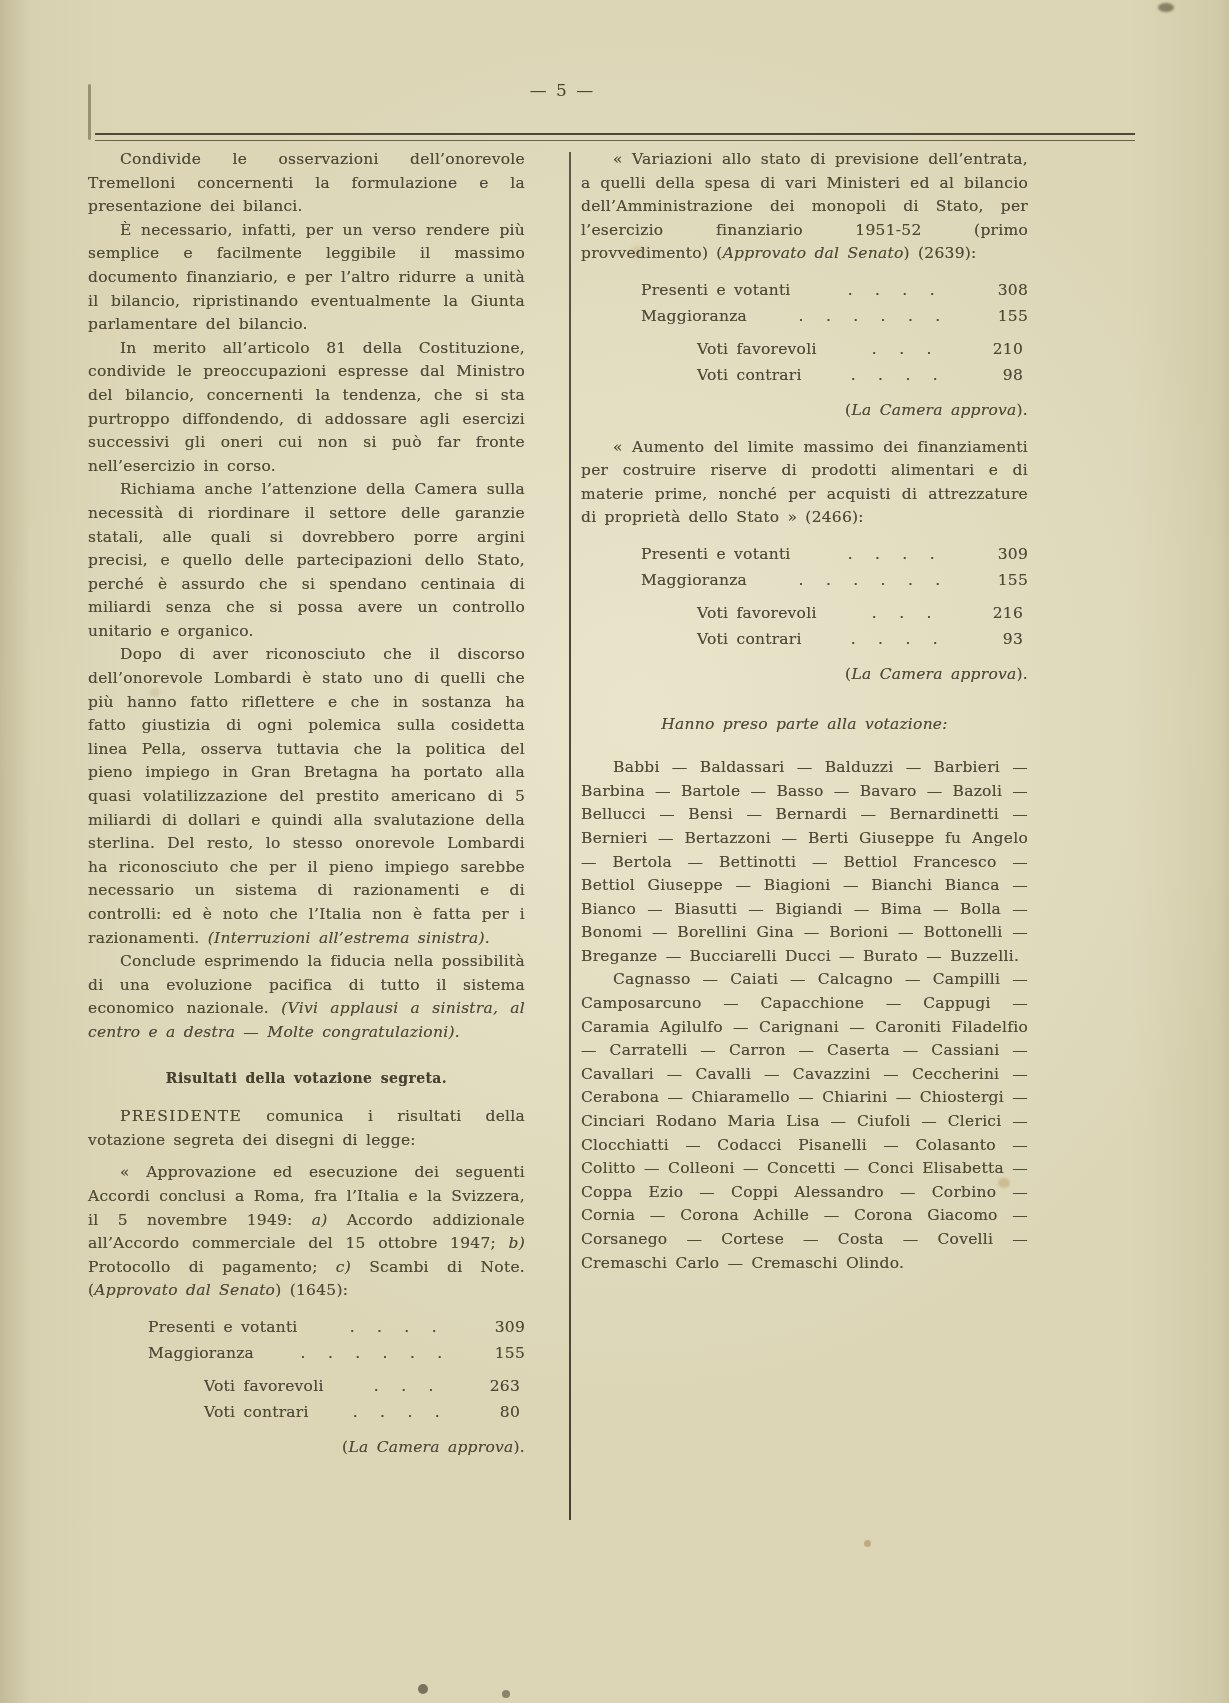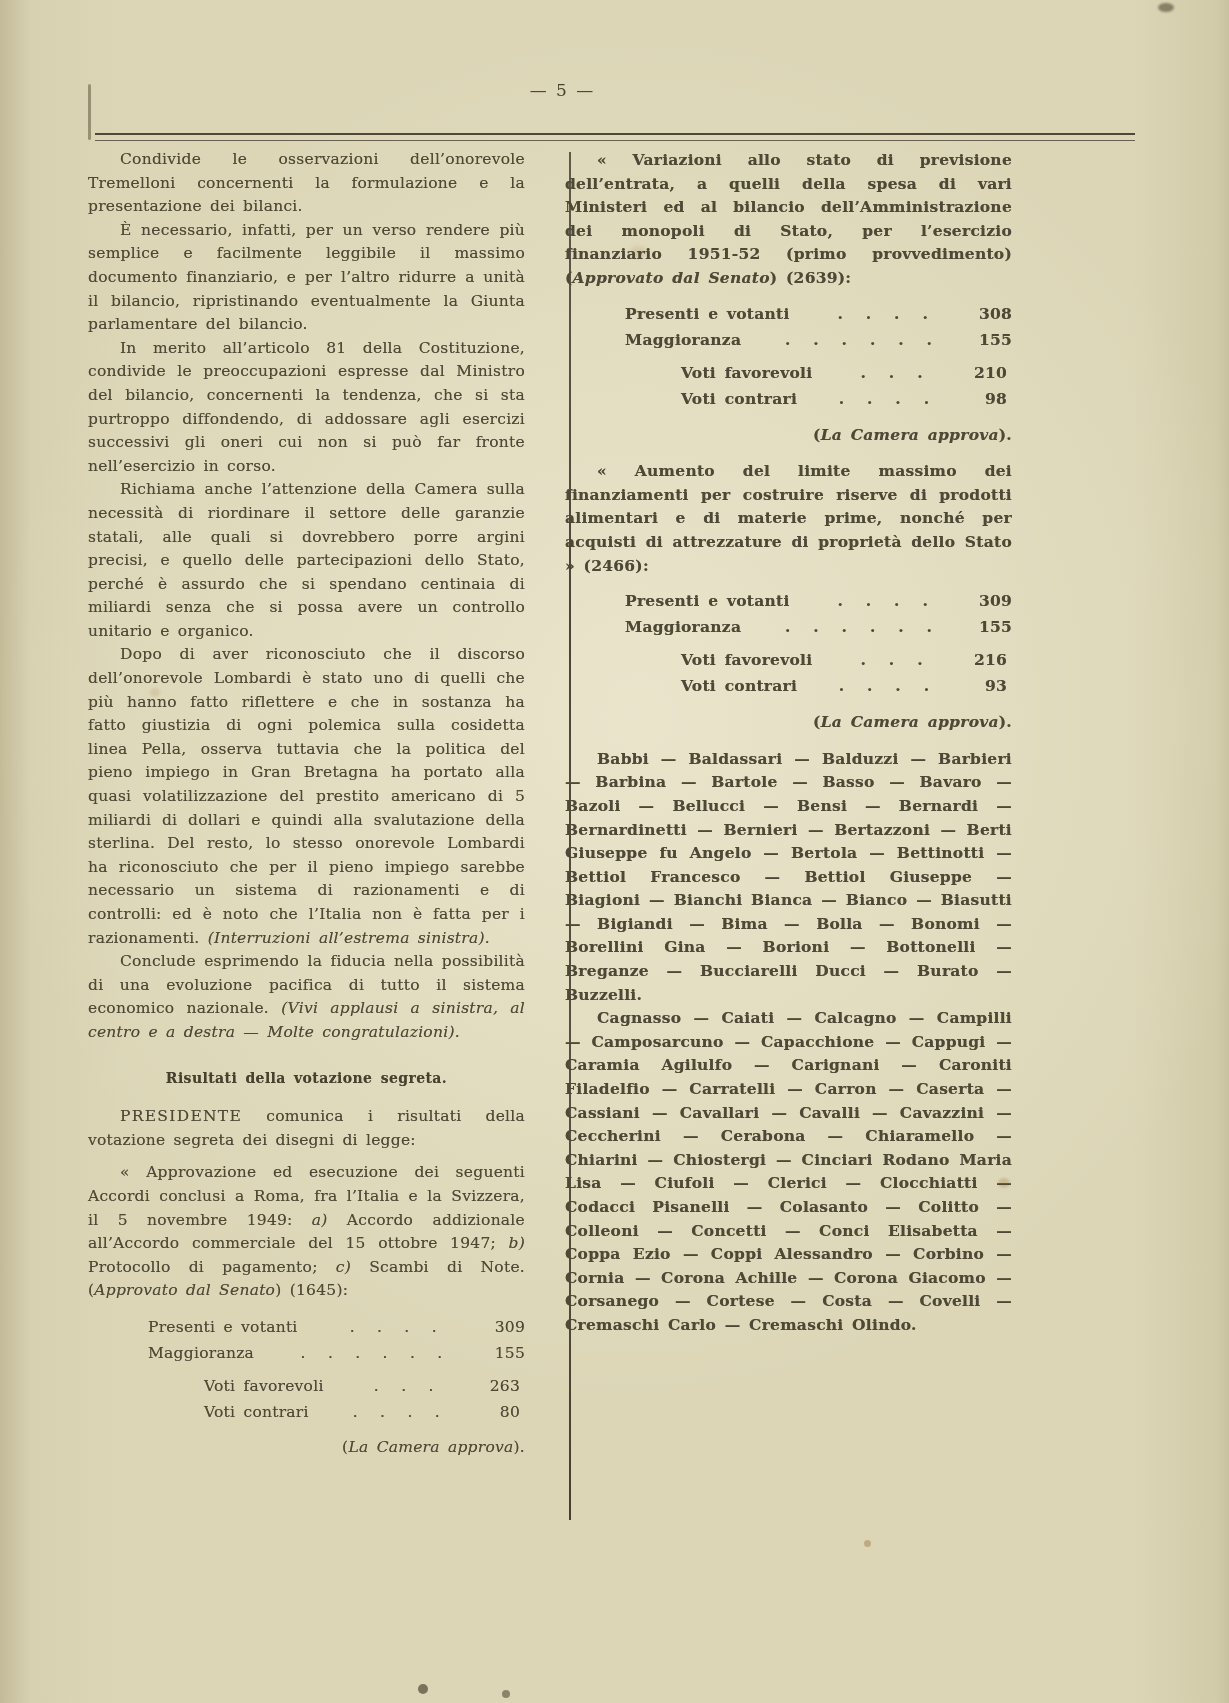--- a/index.html
+++ b/index.html
@@ -31,21 +31,21 @@
     background:linear-gradient(180deg, rgba(52,47,34,0.75), rgba(52,47,34,0.88) 35%, rgba(52,47,34,0.8) 70%, rgba(52,47,34,0.9));
   }
   .col {
     position:absolute; top:148px;
     color:#4e4936; font-size:15.5px; line-height:23.6px;
     letter-spacing:0.25px; word-spacing:3px;
     text-align:justify;
     text-shadow:0 0 0.5px rgba(74,68,52,0.55);
   }
   #col-left  { left:88px; width:437px; }
-  #col-right { left:565px; width:447px;font-weight:bold; }
+  #col-right { left:581px; width:447px; }
   .para  { text-indent:32px; }
   .para.gap-top { margin-top:9px; }
   .i { font-style:italic; }
   .caps { letter-spacing:1.3px; }
   .heading {
     font-weight:bold; text-align:center; text-indent:0;
     margin:22px 0 15px; font-size:14px; letter-spacing:0.4px; color:#46412e;
   }
   .iheading {
     font-style:italic; text-align:center; text-indent:0;
@@ -155,16 +155,17 @@
           <span class="vote-dots">. . .</span>
           <span class="vote-value">216</span>
         </div>
         <div class="vote-row l2">
           <span class="vote-label">Voti contrari</span>
           <span class="vote-dots">. . . .</span>
           <span class="vote-value">93</span>
         </div>
       </div>
       <div class="note"><span>(</span><span class="i ">La Camera approva</span><span>).</span></div>
+      <div class="iheading">Hanno preso parte alla votazione:</div>
       <div class="para"><span>Babbi — Baldassari — Balduzzi — Barbieri — Barbina — Bartole — Basso — Bavaro — Bazoli — Bellucci — Bensi — Bernardi — Bernardinetti — Bernieri — Bertazzoni — Berti Giuseppe fu Angelo — Bertola — Bettinotti — Bettiol Francesco — Bettiol Giuseppe — Biagioni — Bianchi Bianca — Bianco — Biasutti — Bigiandi — Bima — Bolla — Bonomi — Borellini Gina — Borioni — Bottonelli — Breganze — Bucciarelli Ducci — Burato — Buzzelli.</span></div>
       <div class="para"><span>Cagnasso — Caiati — Calcagno — Campilli — Camposarcuno — Capacchione — Cappugi — Caramia Agilulfo — Carignani — Caroniti Filadelfio — Carratelli — Carron — Caserta — Cassiani — Cavallari — Cavalli — Cavazzini — Ceccherini — Cerabona — Chiaramello — Chiarini — Chiostergi — Cinciari Rodano Maria Lisa — Ciufoli — Clerici — Clocchiatti — Codacci Pisanelli — Colasanto — Colitto — Colleoni — Concetti — Conci Elisabetta — Coppa Ezio — Coppi Alessandro — Corbino — Cornia — Corona Achille — Corona Giacomo — Corsanego — Cortese — Costa — Covelli — Cremaschi Carlo — Cremaschi Olindo.</span></div>
     </div>
 </div>
 
 </body></html>

